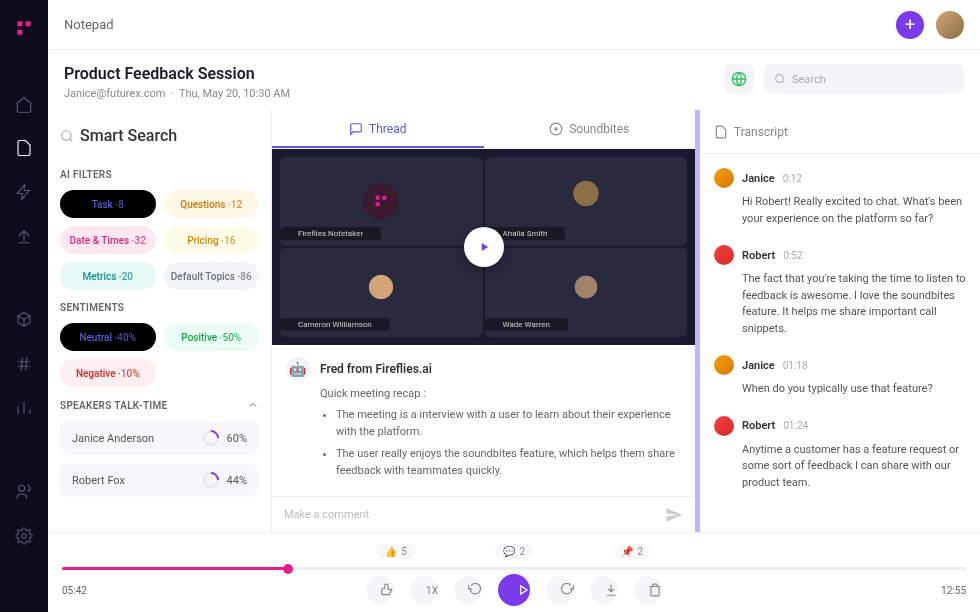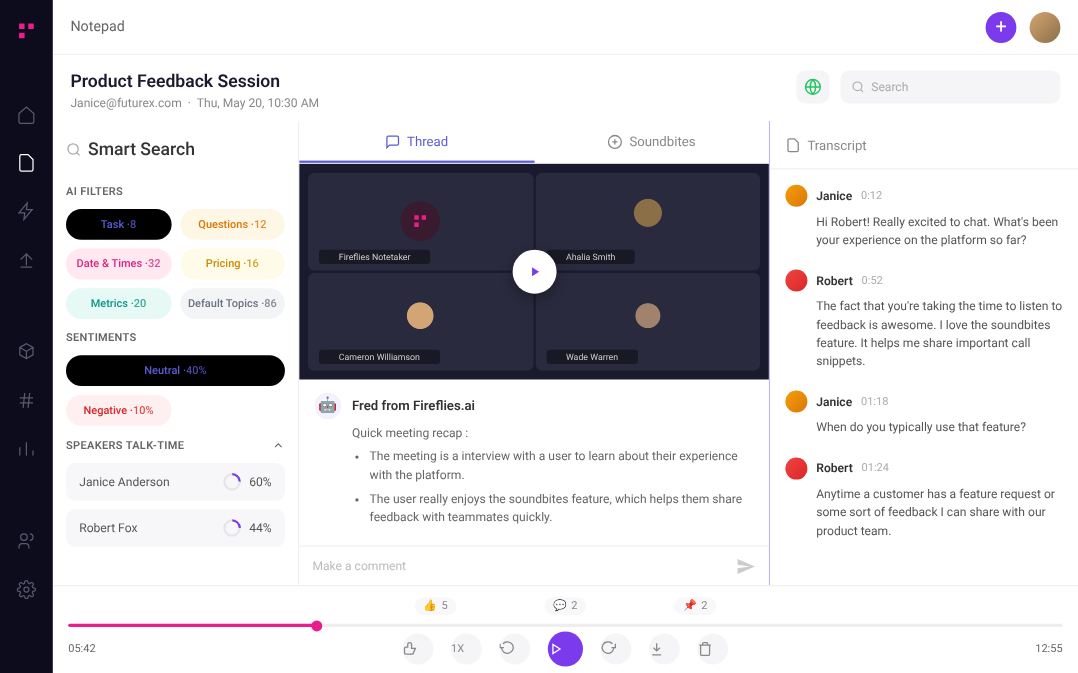--- a/index.html
+++ b/index.html
@@ -34,28 +34,28 @@
 .p-orange{background:#fff7e6;color:#d97706}
 .p-pink{background:#ffe8f0;color:#dc2680}
 .p-yellow{background:#fefce8;color:#ca8a04}
 .p-teal{background:#e6f9f5;color:#0d9488}
 .p-gray{background:#f3f4f6;color:#6b7280}
 .p-green{background:#ecfdf5;color:#16a34a}
 .p-red{background:#fef0f0;color:#dc2626}
 .speaker{height:34px;background:#f7f7f9;border-radius:8px;display:flex;align-items:center;padding:0 12px;margin-bottom:8px;font-size:11px;color:#555}
 .speaker-name{flex:1}
 .donut{width:16px;height:16px;border-radius:50%;border:2px solid #e5e5e8;border-top-color:#7c3aed;transform:rotate(45deg);margin-right:8px}
-.center{flex:1;display:flex;flex-direction:column;border-right:1px solid #c4b5fd;overflow:hidden}
+.center{flex:1;display:flex;flex-direction:column;border-right:5px solid #c4b5fd;overflow:hidden}
 .tabs{height:44px;display:flex;border-bottom:1px solid #eee}
 .tab{flex:1;display:flex;align-items:center;justify-content:center;gap:6px;font-size:12px;color:#888;position:relative}
 .tab.active{color:#5b5bd6}
 .tab.active::after{content:'';position:absolute;bottom:0;left:0;right:0;height:2px;background:#5b5bd6}
 .video{height:222px;background:#1a1a2e;position:relative;display:grid;grid-template-columns:1fr 1fr;grid-template-rows:1fr 1fr;gap:2px;padding:8px}
 .tile{background:#2a2a3e;border-radius:6px;position:relative;overflow:hidden}
-.tile-label{position:absolute;bottom:6px;left:10px;font-size:8px;color:#ccc;background:rgba(0,0,0,.4);padding:2px 18px;border-radius:3px}
+.tile-label{position:absolute;bottom:6px;left:0;font-size:8px;color:#ccc;background:rgba(0,0,0,.4);padding:2px 18px;border-radius:3px}
 .play-btn{position:absolute;top:50%;left:50%;transform:translate(-50%,-50%);width:40px;height:40px;border-radius:50%;background:#fff;display:flex;align-items:center;justify-content:center;box-shadow:0 4px 12px rgba(0,0,0,.3)}
 .play-btn svg{fill:#7c3aed}
 .person{position:absolute;top:50%;left:50%;transform:translate(-50%,-50%);width:50px;height:50px;border-radius:50%}
 .ff-logo{position:absolute;top:50%;left:50%;transform:translate(-50%,-50%);width:36px;height:36px;border-radius:50%;background:#3a1a2e;display:flex;align-items:center;justify-content:center}
 .recap{padding:12px 14px;overflow:auto;flex:0 0 auto}
 .recap-head{display:flex;align-items:center;gap:10px;margin-bottom:6px}
 .recap-avatar{width:24px;height:24px;border-radius:50%;background:radial-gradient(circle,#fff,#e8e8ff);display:flex;align-items:center;justify-content:center;font-size:14px}
 .recap-name{font-size:12px;font-weight:600;color:#333}
 .recap-sub{font-size:11px;color:#666;margin-left:34px;margin-bottom:6px}
 .recap ul{margin-left:50px;font-size:11px;color:#666;line-height:1.6}
@@ -75,21 +75,21 @@
 .msg-text{font-size:11px;color:#555;line-height:1.5;margin-left:28px}
 .footer{height:80px;border-top:1px solid #eee;padding:6px 14px}
 .reactions{height:24px;display:flex;align-items:center;justify-content:center;gap:80px;font-size:10px;color:#888}
 .react{display:flex;align-items:center;gap:4px;background:#f8f8fa;padding:2px 8px;border-radius:10px}
 .progress-row{display:flex;align-items:center;gap:10px;margin:4px 0}
 .progress{flex:1;height:3px;background:#eee;border-radius:2px;position:relative}
 .progress-fill{position:absolute;left:0;top:0;bottom:0;width:25%;background:#e91e8c;border-radius:2px}
 .progress-thumb{position:absolute;left:25%;top:50%;transform:translate(-50%,-50%);width:10px;height:10px;border-radius:50%;background:#e91e8c}
 .time-row{display:flex;align-items:center;justify-content:space-between;font-size:10px;color:#666}
 .controls{display:flex;align-items:center;gap:16px}
-.ctrl{width:28px;height:28px;border-radius:50%;background:#f5f5f7;display:flex;align-items:center;justify-content:flex-start;color:#888;font-size:10px}
+.ctrl{width:28px;height:28px;border-radius:50%;background:#f5f5f7;display:flex;align-items:center;justify-content:flex-end;color:#888;font-size:10px}
 .ctrl.play{background:#7c3aed;color:#fff;width:32px;height:32px}
 .ctrl svg{width:14px;height:14px;stroke:currentColor;fill:none;stroke-width:2}
 </style>
 </head>
 <body>
 
 <div class="nav">
   <svg class="logo" viewBox="0 0 24 24">
       <path d="M4 4h6v6H4zM4 14h6v6H4zM14 4h6v6h-6z"></path>
     </svg>
@@ -201,20 +201,21 @@
           </div>
           <div class="filter-row">
             <div class="pill p-teal">Metrics · <span class="pill-count">20</span></div>
             <div class="pill p-gray">Default Topics · <span class="pill-count">86</span></div>
           </div>
         </div>
       <div class="section-label">SENTIMENTS</div>
       <div id="sentiments">
           <div class="filter-row">
             <div class="pill p-blue">Neutral · <span class="pill-count">40%</span></div>
+            <div class="pill p-green">Positive · <span class="pill-count">50%</span></div>
           </div>
           <div class="filter-row">
             <div class="pill p-red">Negative · <span class="pill-count">10%</span></div>
             <div style="flex:1"></div>
           </div>
         </div>
       <div class="section-label">
         <span>SPEAKERS TALK-TIME</span>
         <svg width="12" height="12" viewBox="0 0 24 24" fill="none" stroke="#666" stroke-width="2">
             <path d="M18 15l-6-6-6 6"></path>

